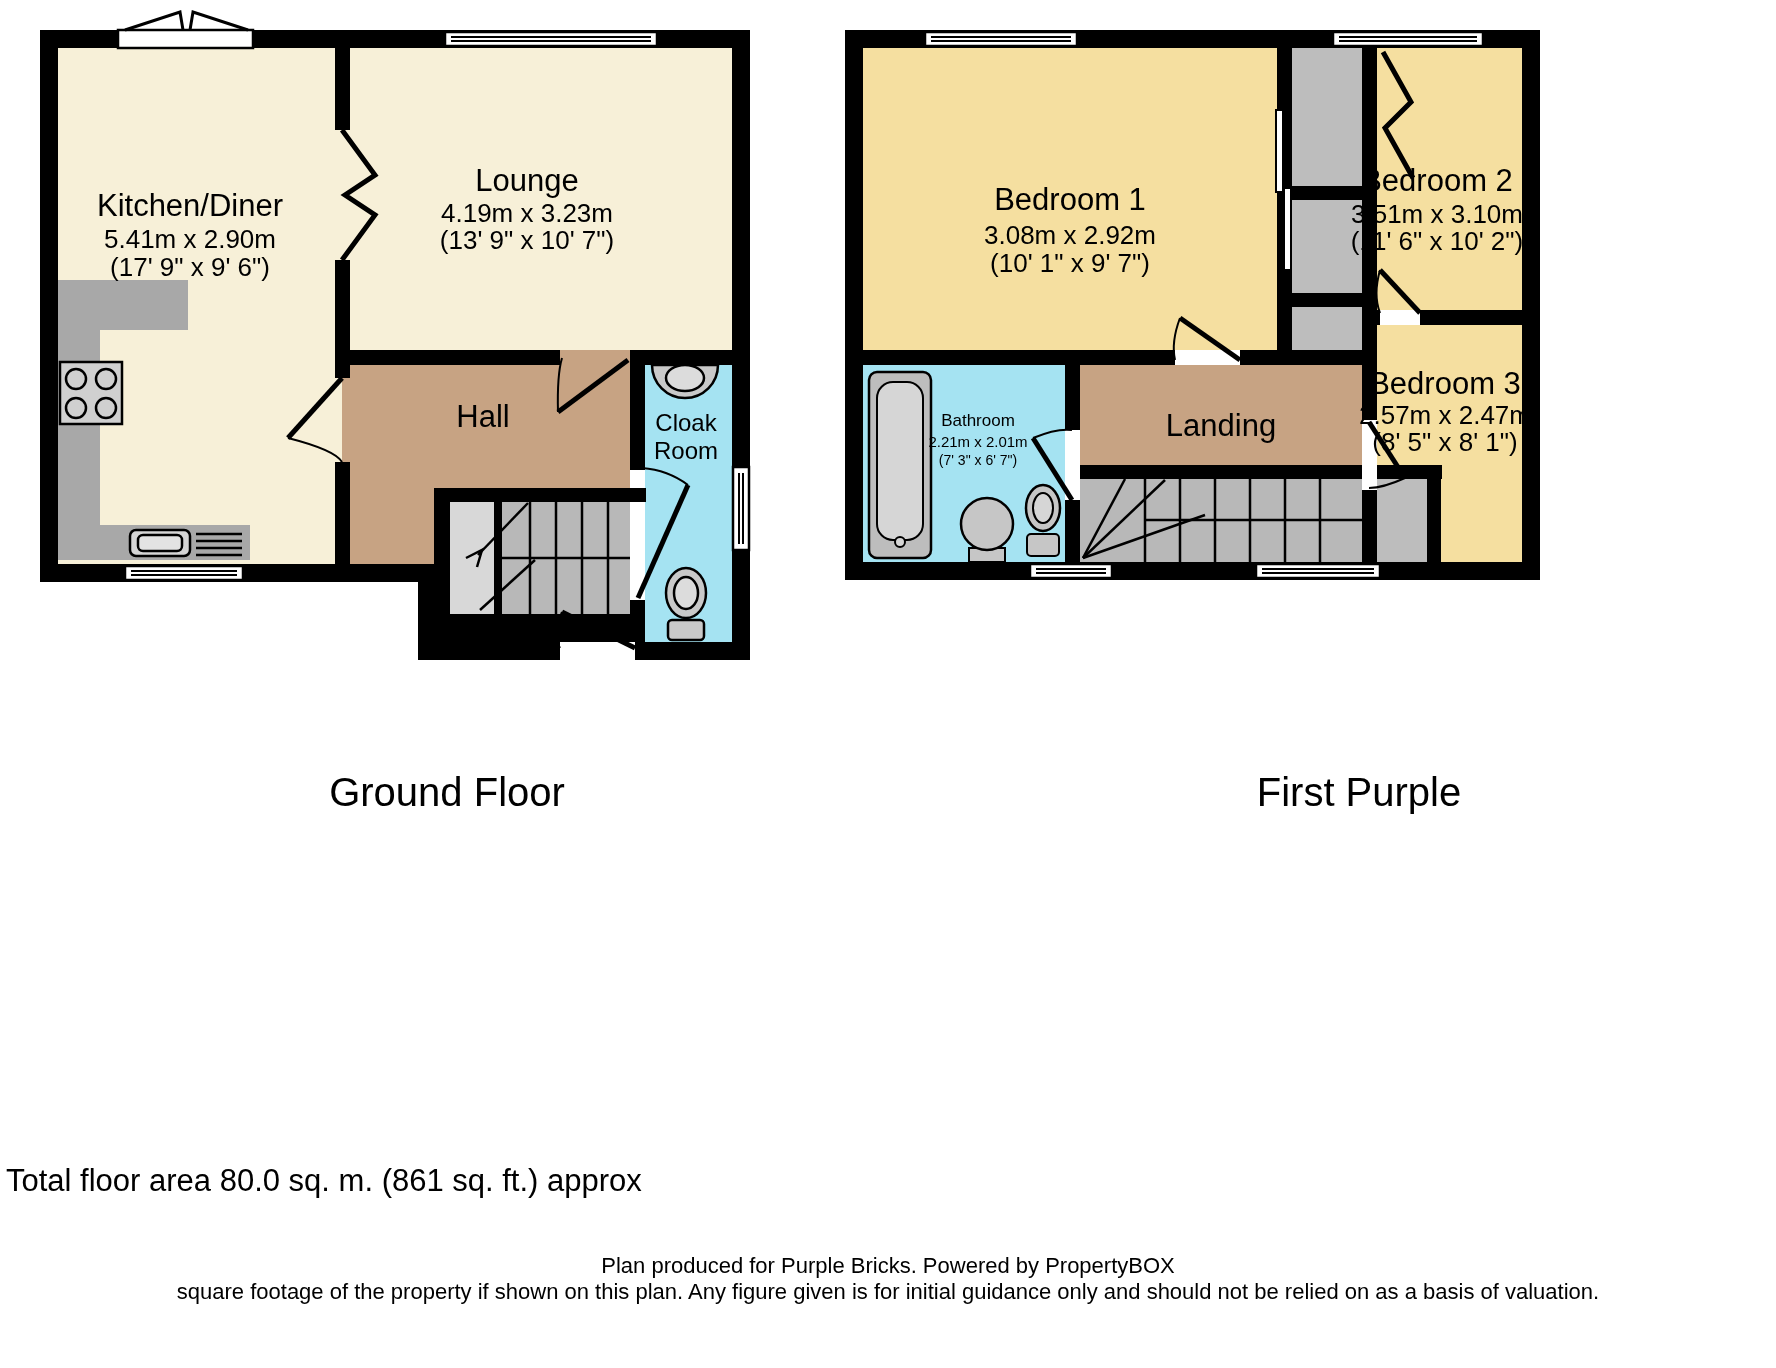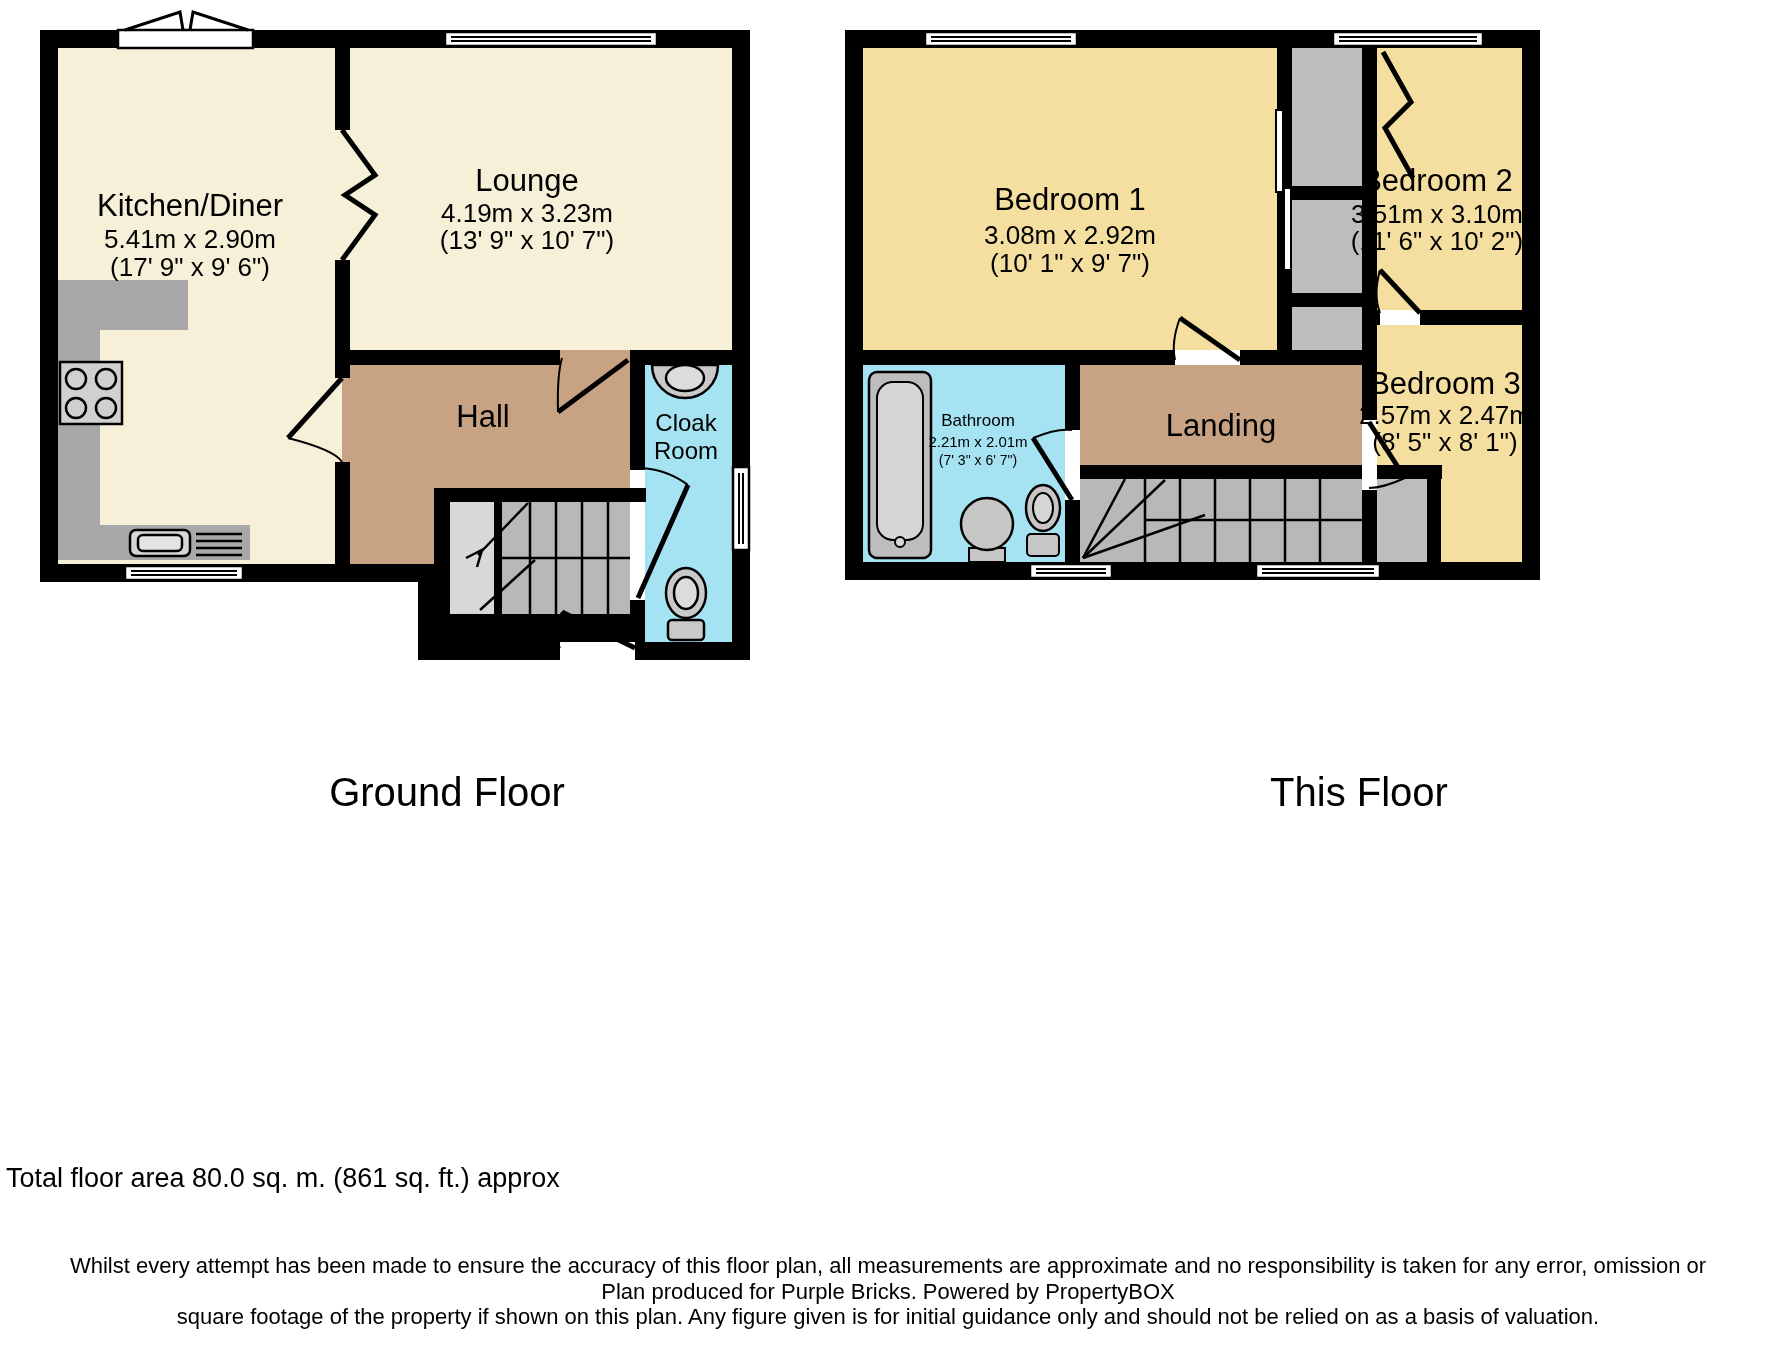--- a/index.html
+++ b/index.html
@@ -1,19 +1,19 @@
 <!DOCTYPE html>
 <html><head>
 <meta charset="utf-8">
 <style>
   html,body{margin:0;padding:0;background:#ffffff;}
   body{width:1776px;height:1368px;position:relative;font-family:"Liberation Sans",sans-serif;color:#000;}
   .abs{position:absolute;}
   .floor-title{font-weight:normal;font-size:40px;transform:translateX(-50%);white-space:nowrap;}
-  .total-area{font-size:27px;white-space:nowrap;}
+  .total-area{font-size:31px;white-space:nowrap;}
   .disclaimer{width:1776px;text-align:center;font-size:22px;line-height:25.5px;}
   svg text{font-family:"Liberation Sans",sans-serif;fill:#000;}
   .room-name{font-size:31px;}
   .room-dim{font-size:26px;}
   .small-name{font-size:17px;}
   .small-dim{font-size:15px;}
   .small-dim2{font-size:14px;}
 </style>
 </head>
 <body>
@@ -280,21 +280,20 @@
   <text class="room-dim" x="610" y="441" text-anchor="middle">(8' 5" x 8' 1")</text>
 
   <text class="small-name" x="143" y="416" text-anchor="middle">Bathroom</text>
   <text class="small-dim" x="143" y="437" text-anchor="middle">2.21m x 2.01m</text>
   <text class="small-dim2" x="143" y="455" text-anchor="middle">(7' 3" x 6' 7")</text>
 
   <text class="room-name" x="386" y="426" text-anchor="middle">Landing</text>
 </svg>
 
 <div class="abs floor-title" style="left:447px;top:770px;">Ground Floor</div>
-<div class="abs floor-title" style="left:1359px;top:770px;">This Floor</div>
+<div class="abs floor-title" style="left:1359px;top:770px;">First Purple</div>
 
 <div class="abs total-area" style="left:6px;top:1163px;">Total floor area 80.0 sq. m. (861 sq. ft.) approx</div>
 
 <div class="abs disclaimer" style="left:0;top:1253px;">
-  <div>Whilst every attempt has been made to ensure the accuracy of this floor plan, all measurements are approximate and no responsibility is taken for any error, omission or</div>
   <div>Plan produced for Purple Bricks. Powered by PropertyBOX</div>
   <div>square footage of the property if shown on this plan. Any figure given is for initial guidance only and should not be relied on as a basis of valuation.</div>
 </div>
 
 </body></html>

